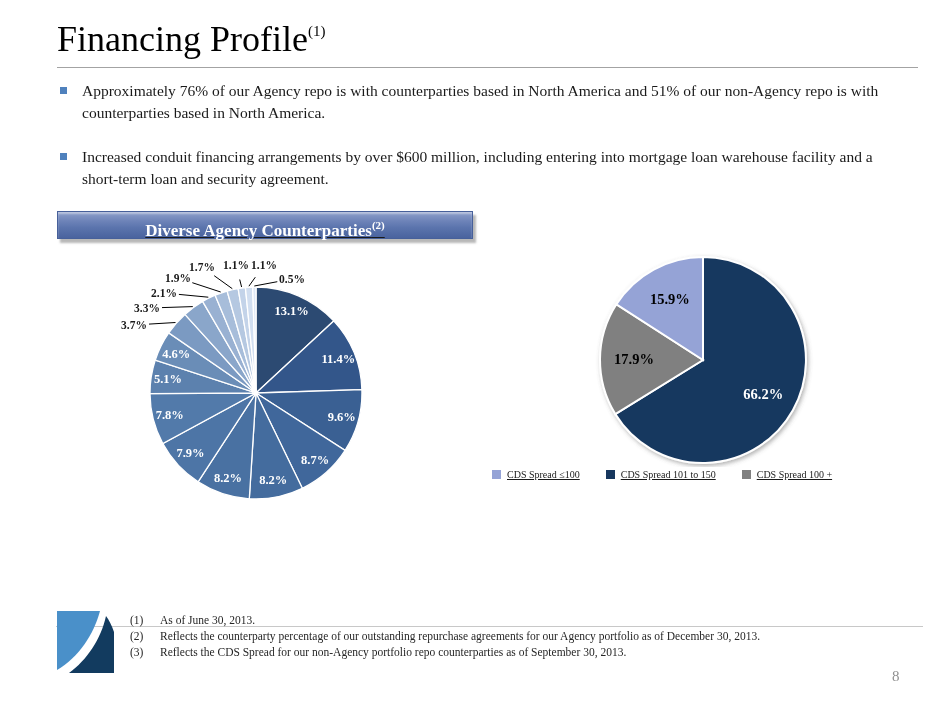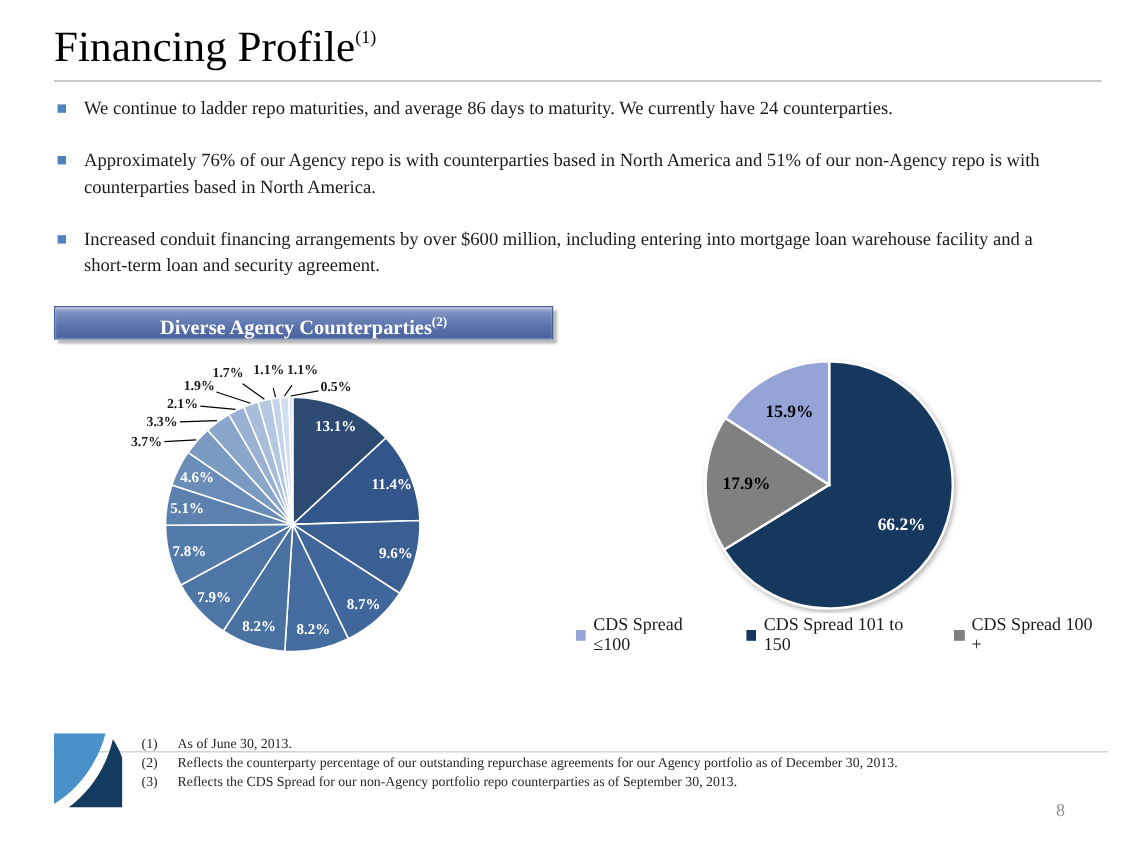--- a/index.html
+++ b/index.html
@@ -5,21 +5,21 @@
   * { box-sizing: border-box; }
   html,body { margin:0; padding:0; }
   body {
     width: 940px; height: 705px;
     background: #FFFFFF;
     font-family: "Liberation Serif", serif;
     color: #1A1A1A;
     position: relative;
     overflow: hidden;
   }
-  .slide { position: absolute; inset: 0; }
+  .slide { position: absolute; inset: 0; margin-left: 12px; }
 
   
   .title-block {
     margin: 20px 22px 0 45px;
     border-bottom: 1px solid #A3A3A3;
     padding-bottom: 7px;
   }
   h1.page-title {
     margin: 0; font-weight: 400; font-size: 36px; line-height: 1.1;
     color: #000000; font-family: "Liberation Serif", serif;
@@ -29,38 +29,38 @@
   
   .bullets { margin: 12px 40px 0 45px; }
   .bullet { display: flex; margin-bottom: 21px; }
   .bullet .sq {
     flex: none; width: 7px; height: 7px; background: #4F81BD;
     margin: 7px 15px 0 3px;
   }
   .bullet .btext { font-size: 15.5px; line-height: 1.45; color: #1A1A1A; }
 
   
-  .charts { display: flex; gap: 19px; margin: 4px 25px 0 45px; }
+  .charts { display: flex; gap: 19px; margin: 4px 25px 0 45px; text-decoration: underline; }
   .chart-col-left  { width: 416px; }
   .chart-col-right { width: 435px; }
   .chart-header {
     height: 28px; line-height: 27px; text-align: center;
     color: #FFFFFF; font-size: 17px; font-weight: bold;
     background: linear-gradient(180deg, #8E9FCA 0%, #6D83B8 35%, #5B74AD 60%, #4A639E 100%);
     border: 1px solid #47609A;
     box-shadow: inset 0 2px 2px rgba(255,255,255,0.4), 3px 4px 2px rgba(125,125,125,0.55);
   }
   .chart-header sup { font-size: 11px; }
   svg.pie { display: block; }
   svg text { font-family: "Liberation Serif", serif; }
 
   
   .legend {
     display: flex; justify-content: flex-start; gap: 26px;
-    font-size: 15px; color: #1A1A1A; margin-top: 2px;
+    font-size: 10px; color: #1A1A1A; margin-top: 2px;
   }
   .legend-item { display: inline-flex; align-items: center; }
   .legend-marker {
     display: inline-block; width: 9px; height: 9px; margin-right: 6px;
   }
 
   
   .footer-sep {
     position: absolute; left: 44px; right: 17px; top: 626px;
     border-top: 1px solid #C8C8C8;
@@ -78,24 +78,20 @@
 </head>
 <body>
 
 <div class="slide">
 
   <div class="title-block">
     <h1 class="page-title"><span>Financing Profile</span><sup>(1)</sup></h1>
   </div>
 
   <div class="bullets">
-    <div class="bullet">
-      <span class="sq"></span>
-      <span class="btext">We continue to ladder repo maturities, and average 86 days to maturity.  We currently have 24 counterparties.</span>
-    </div>
     <div class="bullet">
       <span class="sq"></span>
       <span class="btext">Approximately 76% of our Agency repo is with counterparties based in North America and 51% of our non-Agency repo is with counterparties based in North America.</span>
     </div>
     <div class="bullet">
       <span class="sq"></span>
       <span class="btext">Increased conduit financing arrangements by over $600 million, including entering into mortgage loan warehouse facility and a short-term loan and security agreement.</span>
     </div>
   </div>
 

